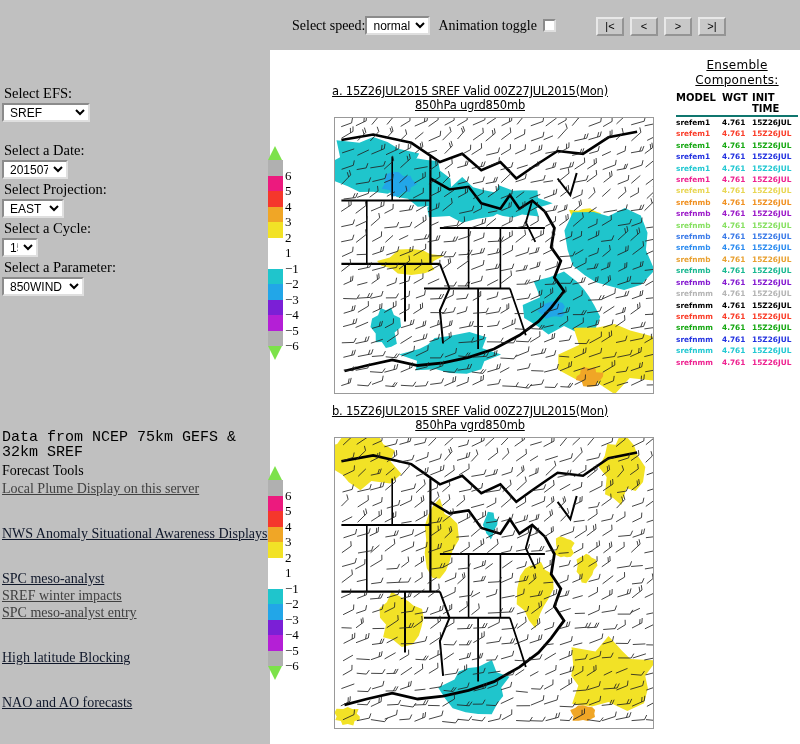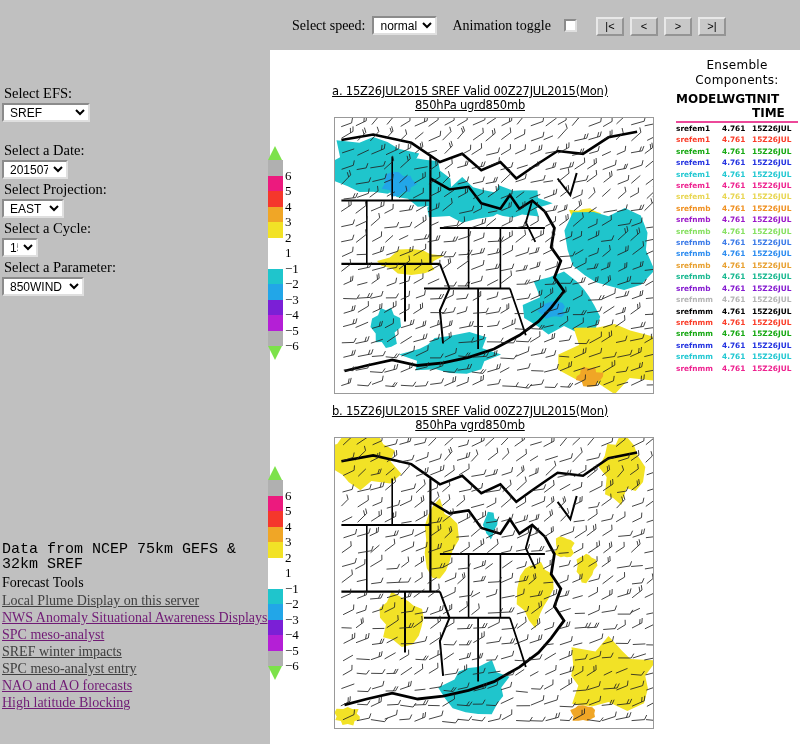--- a/index.html
+++ b/index.html
@@ -22,21 +22,21 @@
     background:#ffffff;
   }
 
   
   .toolbar{
     position:absolute;left:0;top:0;width:800px;height:50px;
     background:#c0c0c0;
   }
   .toolbar-inner{
     position:absolute;left:292px;top:16px;
-    display:flex;align-items:center;gap:7px;
+    display:flex;align-items:center;
     white-space:nowrap;
   }
   .tb-label{font-family:"Liberation Serif",serif;font-size:14px;}
   select.win95{
     font-family:"Liberation Sans", sans-serif;
     font-size:12px;
     background:#ffffff;
     border:2px inset #dfdfdf;
     padding:0 2px;
     height:19px;
@@ -108,21 +108,21 @@
   }
   .flink{
     display:block;
     font-family:"Liberation Serif",serif;
     font-size:14px;
     line-height:17px;
     text-decoration:underline;
     cursor:pointer;
   }
   .flink.v{color:#404040;}
-  .flink.u{color:#701a75;}
+  .flink.u{color:#0f172a;margin-top:28px;}
 
   
   .cbar{
     position:absolute;
     width:46px;
   }
   .cbar .bar{
     position:absolute;left:0;top:14px;
     width:15px;
   }
@@ -174,29 +174,30 @@
   .ens{
     position:absolute;left:676px;top:58px;width:122px;
   }
   .ens-title{
     text-align:center;
     font-family:"DejaVu Sans", sans-serif;
     font-size:12px;
     line-height:15px;
     color:#000;
     letter-spacing:0.3px;
+    text-decoration:underline;
   }
   .ens-hdr{
     display:flex;
     font-family:"DejaVu Sans", sans-serif;
-    font-size:12px;
+    font-size:10px;
     font-weight:bold;
     color:#000;
     padding-top:4px;
-    border-bottom:2px solid #ec4899;
+    border-bottom:2px solid #0f766e;
     padding-bottom:1px;
   }
   .ens-row{
     display:flex;
     font-family:"DejaVu Sans", sans-serif;
     font-size:7.4px;
     font-weight:bold;
     line-height:11.4px;
     white-space:nowrap;
   }
@@ -262,22 +263,22 @@
 
     <div class="footer">
       <div class="footer-note">Data from NCEP 75km GEFS &amp; 32km SREF</div>
       <div class="footer-head">Forecast Tools</div>
       <div id="footer-links">
           <span class="flink v">Local Plume Display on this server</span>
           <span class="flink u">NWS Anomaly Situational Awareness Displays</span>
           <span class="flink u">SPC meso-analyst</span>
           <span class="flink v">SREF winter impacts</span>
           <span class="flink v">SPC meso-analyst entry</span>
+          <span class="flink u">High latitude Blocking</span>
           <span class="flink u">NAO and AO forecasts</span>
-          <span class="flink u">High latitude Blocking</span>
         </div>
     </div>
   </div>
 
   <div class="cbar" id="cbar-a" style="left:268px;top:146px;">
       <div class="arrow-up" style="border-bottom: 14px solid rgb(124, 226, 74);"></div>
       <div class="bar">
         <div class="seg" style="height: 15.5px; background: rgb(176, 176, 176);"></div>
         <div class="seg" style="height: 15.5px; background: rgb(236, 26, 126);"></div>
         <div class="seg" style="height: 15.5px; background: rgb(245, 55, 44);"></div>

